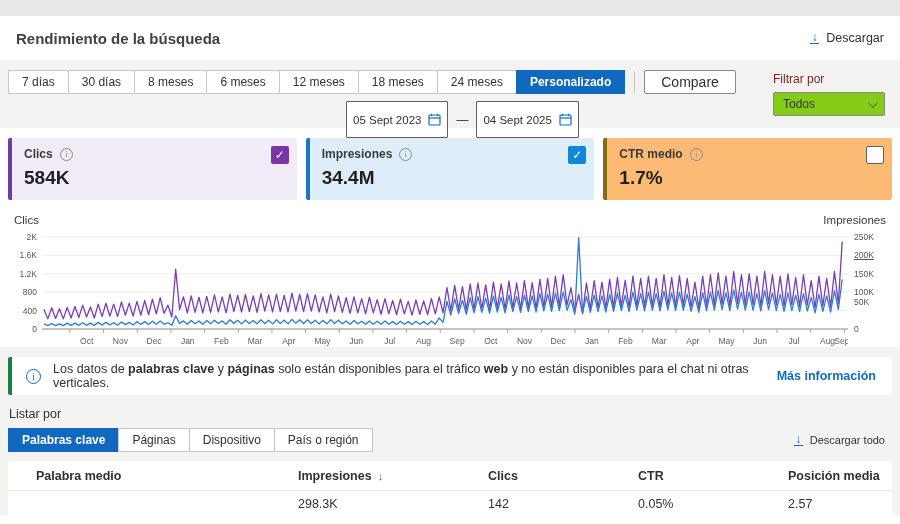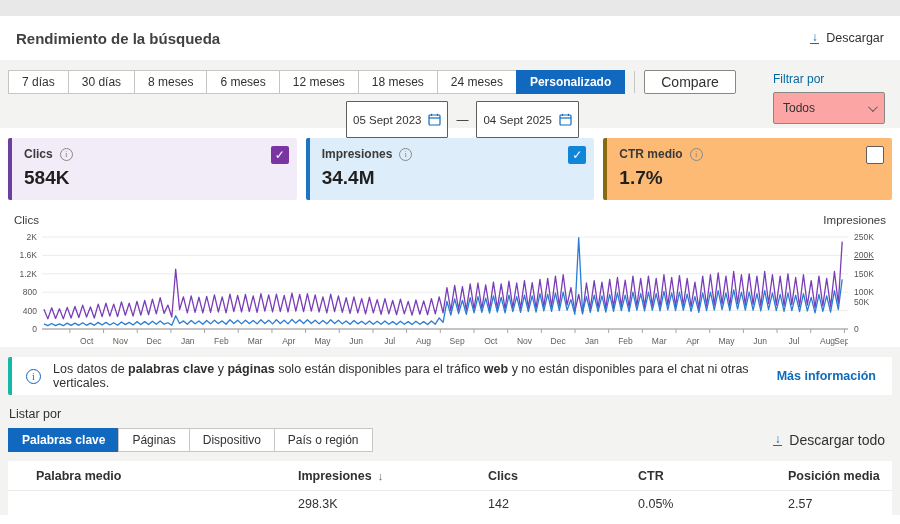--- a/index.html
+++ b/index.html
@@ -19,22 +19,22 @@
   .ranges-row { display:flex; align-items:center; }
   .seg-btn { border:1px solid #c8c6c4; background:#fff; color:#323130; font-size:12px; height:24px; padding:0 13px; margin-left:-1px; display:flex; align-items:center; cursor:pointer; white-space:nowrap; font-family:inherit; }
   .seg-btn:first-child { margin-left:0; }
   .seg-btn.active { background:#1068bf; border-color:#1068bf; color:#fff; font-weight:600; }
   .vdiv { width:1px; height:22px; background:#c8c6c4; margin:0 9px; }
   .compare-btn { border:1px solid #8a8886; background:#fff; font-size:14px; height:24px; padding:0 16px; border-radius:2px; display:flex; align-items:center; cursor:pointer; color:#323130; font-family:inherit; }
   .dates-row { display:flex; align-items:center; gap:8px; margin:7px 0 0 338px; }
   .date-input { display:flex; align-items:center; gap:7px; background:#fff; border:1px solid #605e5c; border-radius:1px; height:37px; padding:0 6px; font-size:11.5px; color:#323130; cursor:pointer; }
   .date-sep { font-size:12px; color:#323130; }
   .filter-block { position:absolute; top:12px; right:15px; width:112px; }
-  .filter-label { font-size:12px; color:#0369a1; margin-bottom:6px; }
-  .select { height:32px; background:#fca5a5; border:1px solid #8a8886; border-radius:2px; display:flex; align-items:center; justify-content:space-between; padding:0 9px; font-size:12px; color:#323130; cursor:pointer; }
+  .filter-label { font-size:12px; color:#7f1d1d; margin-bottom:6px; }
+  .select { height:24px; background:#84cc16; border:1px solid #8a8886; border-radius:2px; display:flex; align-items:center; justify-content:space-between; padding:0 9px; font-size:12px; color:#323130; cursor:pointer; }
   .chev { width:7px; height:7px; border-right:1.4px solid #605e5c; border-bottom:1.4px solid #605e5c; transform:rotate(45deg) translateY(-2px); }
 
   
   .cards { display:flex; gap:9px; padding:10px 8px 8px; background:#fff; }
   .card { flex:1; height:62px; border-left:4px solid #888; border-radius:2px; position:relative; padding:9px 10px 0 12px; }
   .card-label { font-size:12px; font-weight:700; color:#3b3a39; display:flex; align-items:center; gap:7px; }
   .info-i { width:13px; height:13px; border:1px solid #8a8886; border-radius:50%; color:#8a8886; display:inline-flex; align-items:center; justify-content:center; font-size:9px; font-weight:400; font-family:"Liberation Serif", serif; cursor:pointer; }
   .info-i::before { content:"i"; }
   .card-value { font-size:19px; font-weight:600; color:#201f1e; margin-top:6px; }
   .cbx { position:absolute; top:8px; right:8px; width:18px; height:18px; border-radius:2px; display:flex; align-items:center; justify-content:center; color:#fff; font-size:12px; cursor:pointer; }
@@ -45,28 +45,28 @@
   .chart-body { display:flex; }
   .ticks { position:relative; height:112px; font-size:8.5px; color:#555; }
   .ticks-left { width:28px; }
   .ticks-right { width:38px; }
   .tick-lbl { position:absolute; line-height:10px; }
   .ticks-left .tick-lbl { right:5px; }
   .ticks-right .tick-lbl { left:6px; }
 
   
   .bottom { background:#f3f3f2; height:168px; padding:10px 8px 0; }
-  .banner { background:#fff; border-left:4px solid #14b8a6; border-radius:2px; height:38px; display:flex; align-items:center; gap:12px; padding:0 16px 0 14px; font-size:12.5px; color:#323130; }
+  .banner { background:#fff; border-left:4px solid #15803d; border-radius:2px; height:38px; display:flex; align-items:center; gap:12px; padding:0 16px 0 14px; font-size:12.5px; color:#323130; }
   .banner b { font-weight:700; }
   .info-circle { flex:0 0 auto; width:15px; height:15px; border:1.2px solid #1068bf; border-radius:50%; color:#1068bf; display:flex; align-items:center; justify-content:center; font-size:10px; font-family:"Liberation Serif", serif; cursor:pointer; }
   .info-circle::before { content:"i"; }
   .banner-link { margin-left:auto; color:#0f6cbd; font-weight:600; font-size:12.5px; cursor:pointer; white-space:nowrap; }
   .listar-label { font-size:12.5px; color:#323130; margin:12px 0 7px 1px; }
   .tabs-row { display:flex; align-items:center; }
-  .dl-all { margin-left:auto; margin-right:7px; display:flex; align-items:center; gap:7px; font-size:14px; color:#323130; cursor:pointer; }
+  .dl-all { margin-left:auto; margin-right:7px; display:flex; align-items:center; gap:7px; font-size:11px; color:#323130; cursor:pointer; }
 
   
   .table-card { background:#fff; border-radius:2px 2px 0 0; margin-top:9px; height:54px; overflow:hidden; }
   .trow { display:flex; align-items:center; font-size:12.5px; color:#323130; }
   .thead { height:30px; font-weight:700; border-bottom:1px solid #edebe9; }
   .tbody-row { height:26px; }
   .c1 { flex:0 0 290px; padding-left:28px; }
   .c2 { flex:0 0 190px; display:flex; align-items:center; gap:6px; }
   .c3 { flex:0 0 150px; }
   .c4 { flex:0 0 150px; }

